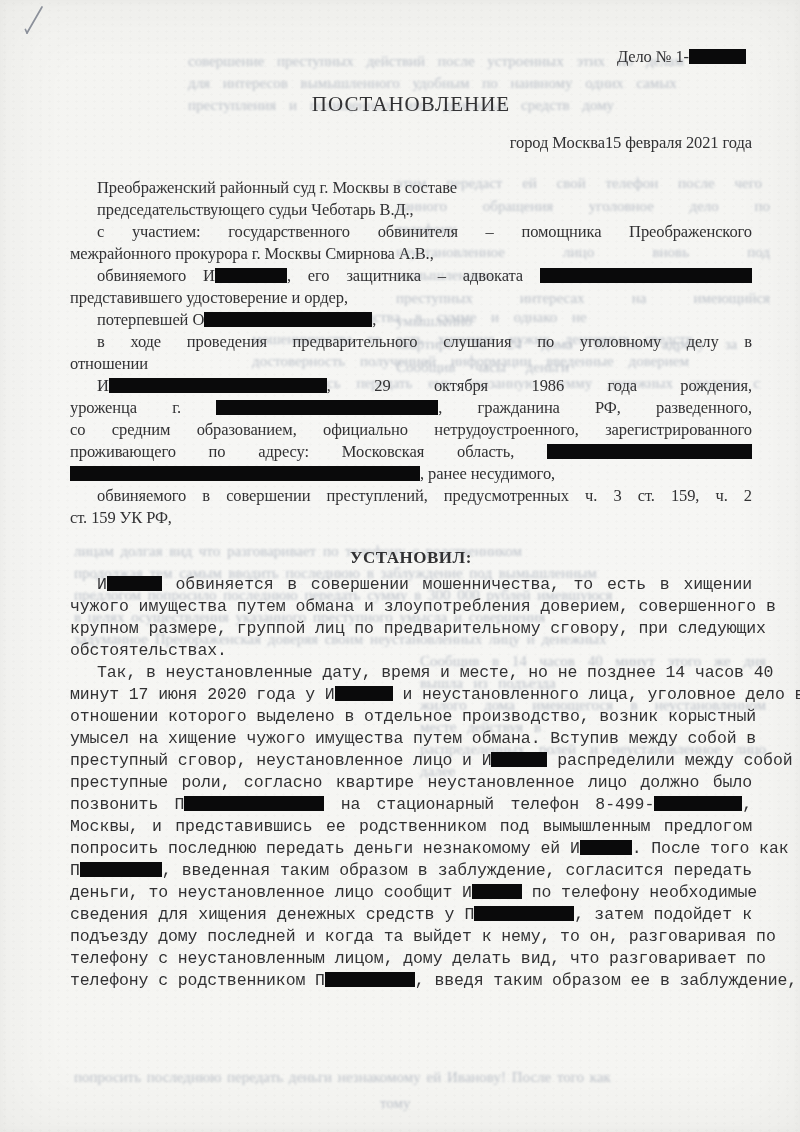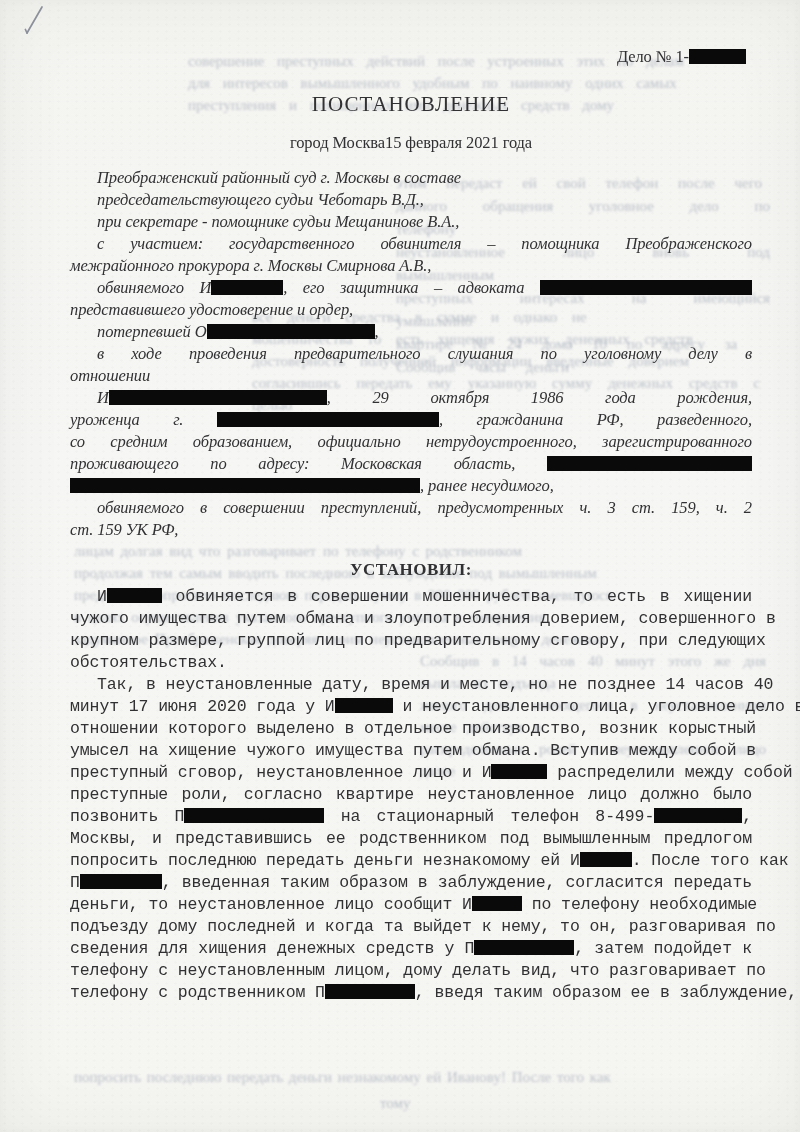--- a/index.html
+++ b/index.html
@@ -52,25 +52,25 @@
   }
   .doc-title{
     margin:24px 0 0 0;
     text-align:center;
     font-size:21px;font-weight:400;
     letter-spacing:1px;
     line-height:24px;
   }
   .city-date{
     margin-top:16px;
-    display:flex;justify-content:center;
+    display:flex;justify-content:flex-end;
     line-height:22px;
   }
   .body-block{margin:0;}
-  .body-block.first{margin-top:13px;font-style:italic;}
+  .body-block.first{margin-top:23px;}
   .line{
     line-height:22px;
     text-align:justify;
     text-align-last:justify;
     white-space:nowrap; 
   }
   .line.end{text-align-last:left;}
   .line.ind{text-indent:27px;}
   .section-heading{
     margin-top:18px;
@@ -130,21 +130,20 @@
     <h1 class="doc-title">ПОСТАНОВЛЕНИЕ</h1>
 
     <div class="city-date">
       <span>город Москва</span>
       <span>15 февраля 2021 года</span>
     </div>
 
     <div class="body-block first">
         <div class="line ind end">Преображенский районный суд г. Москвы в составе</div>
         <div class="line ind end">председательствующего судьи Чеботарь В.Д.,</div>
-        <div class="line ind end">при секретаре - помощнике судьи Мещанинове В.А.,</div>
         <div class="line ind">с участием: государственного обвинителя – помощника Преображенского</div>
         <div class="line end">межрайонного прокурора г. Москвы Смирнова А.В.,</div>
         <div class="line ind">обвиняемого И<span class="redact" style="width: 72px;"></span>, его защитника – адвоката <span class="redact" style="width: 212px;"></span></div>
         <div class="line end">представившего удостоверение и ордер,</div>
         <div class="line ind end">потерпевшей О<span class="redact" style="width: 168px;"></span>,</div>
         <div class="line ind">в ходе проведения предварительного слушания по уголовному делу в</div>
         <div class="line end">отношении</div>
         <div class="line ind">И<span class="redact" style="width: 218px;"></span>, 29 октября 1986 года рождения,</div>
         <div class="line">уроженца г. <span class="redact" style="width: 222px;"></span>, гражданина РФ, разведенного,</div>
         <div class="line">со средним образованием, официально нетрудоустроенного, зарегистрированного</div>
@@ -165,20 +164,20 @@
         <div class="line">минут 17 июня 2020 года у И<span class="redact" style="width: 58px;"></span> и неустановленного лица, уголовное дело в</div>
         <div class="line">отношении которого выделено в отдельное производство, возник корыстный</div>
         <div class="line">умысел на хищение чужого имущества путем обмана. Вступив между собой в</div>
         <div class="line">преступный сговор, неустановленное лицо и И<span class="redact" style="width: 56px;"></span> распределили между собой</div>
         <div class="line">преступные роли, согласно квартире неустановленное лицо должно было</div>
         <div class="line">позвонить П<span class="redact" style="width: 140px;"></span> на стационарный телефон 8-499-<span class="redact" style="width: 88px;"></span>,</div>
         <div class="line">Москвы, и представившись ее родственником под вымышленным предлогом</div>
         <div class="line">попросить последнюю передать деньги незнакомому ей И<span class="redact" style="width: 52px;"></span>. После того как</div>
         <div class="line">П<span class="redact" style="width: 82px;"></span>, введенная таким образом в заблуждение, согласится передать</div>
         <div class="line">деньги, то неустановленное лицо сообщит И<span class="redact" style="width: 50px;"></span> по телефону необходимые</div>
+        <div class="line">сведения для хищения денежных средств у П<span class="redact" style="width: 100px;"></span>, затем подойдет к</div>
         <div class="line">подъезду дому последней и когда та выйдет к нему, то он, разговаривая по</div>
-        <div class="line">сведения для хищения денежных средств у П<span class="redact" style="width: 100px;"></span>, затем подойдет к</div>
         <div class="line">телефону с неустановленным лицом, дому делать вид, что разговаривает по</div>
         <div class="line end">телефону с родственником П<span class="redact" style="width: 90px;"></span>, введя таким образом ее в заблуждение,</div>
       </div>
 
   </div>
 </div>
 
 </body></html>

